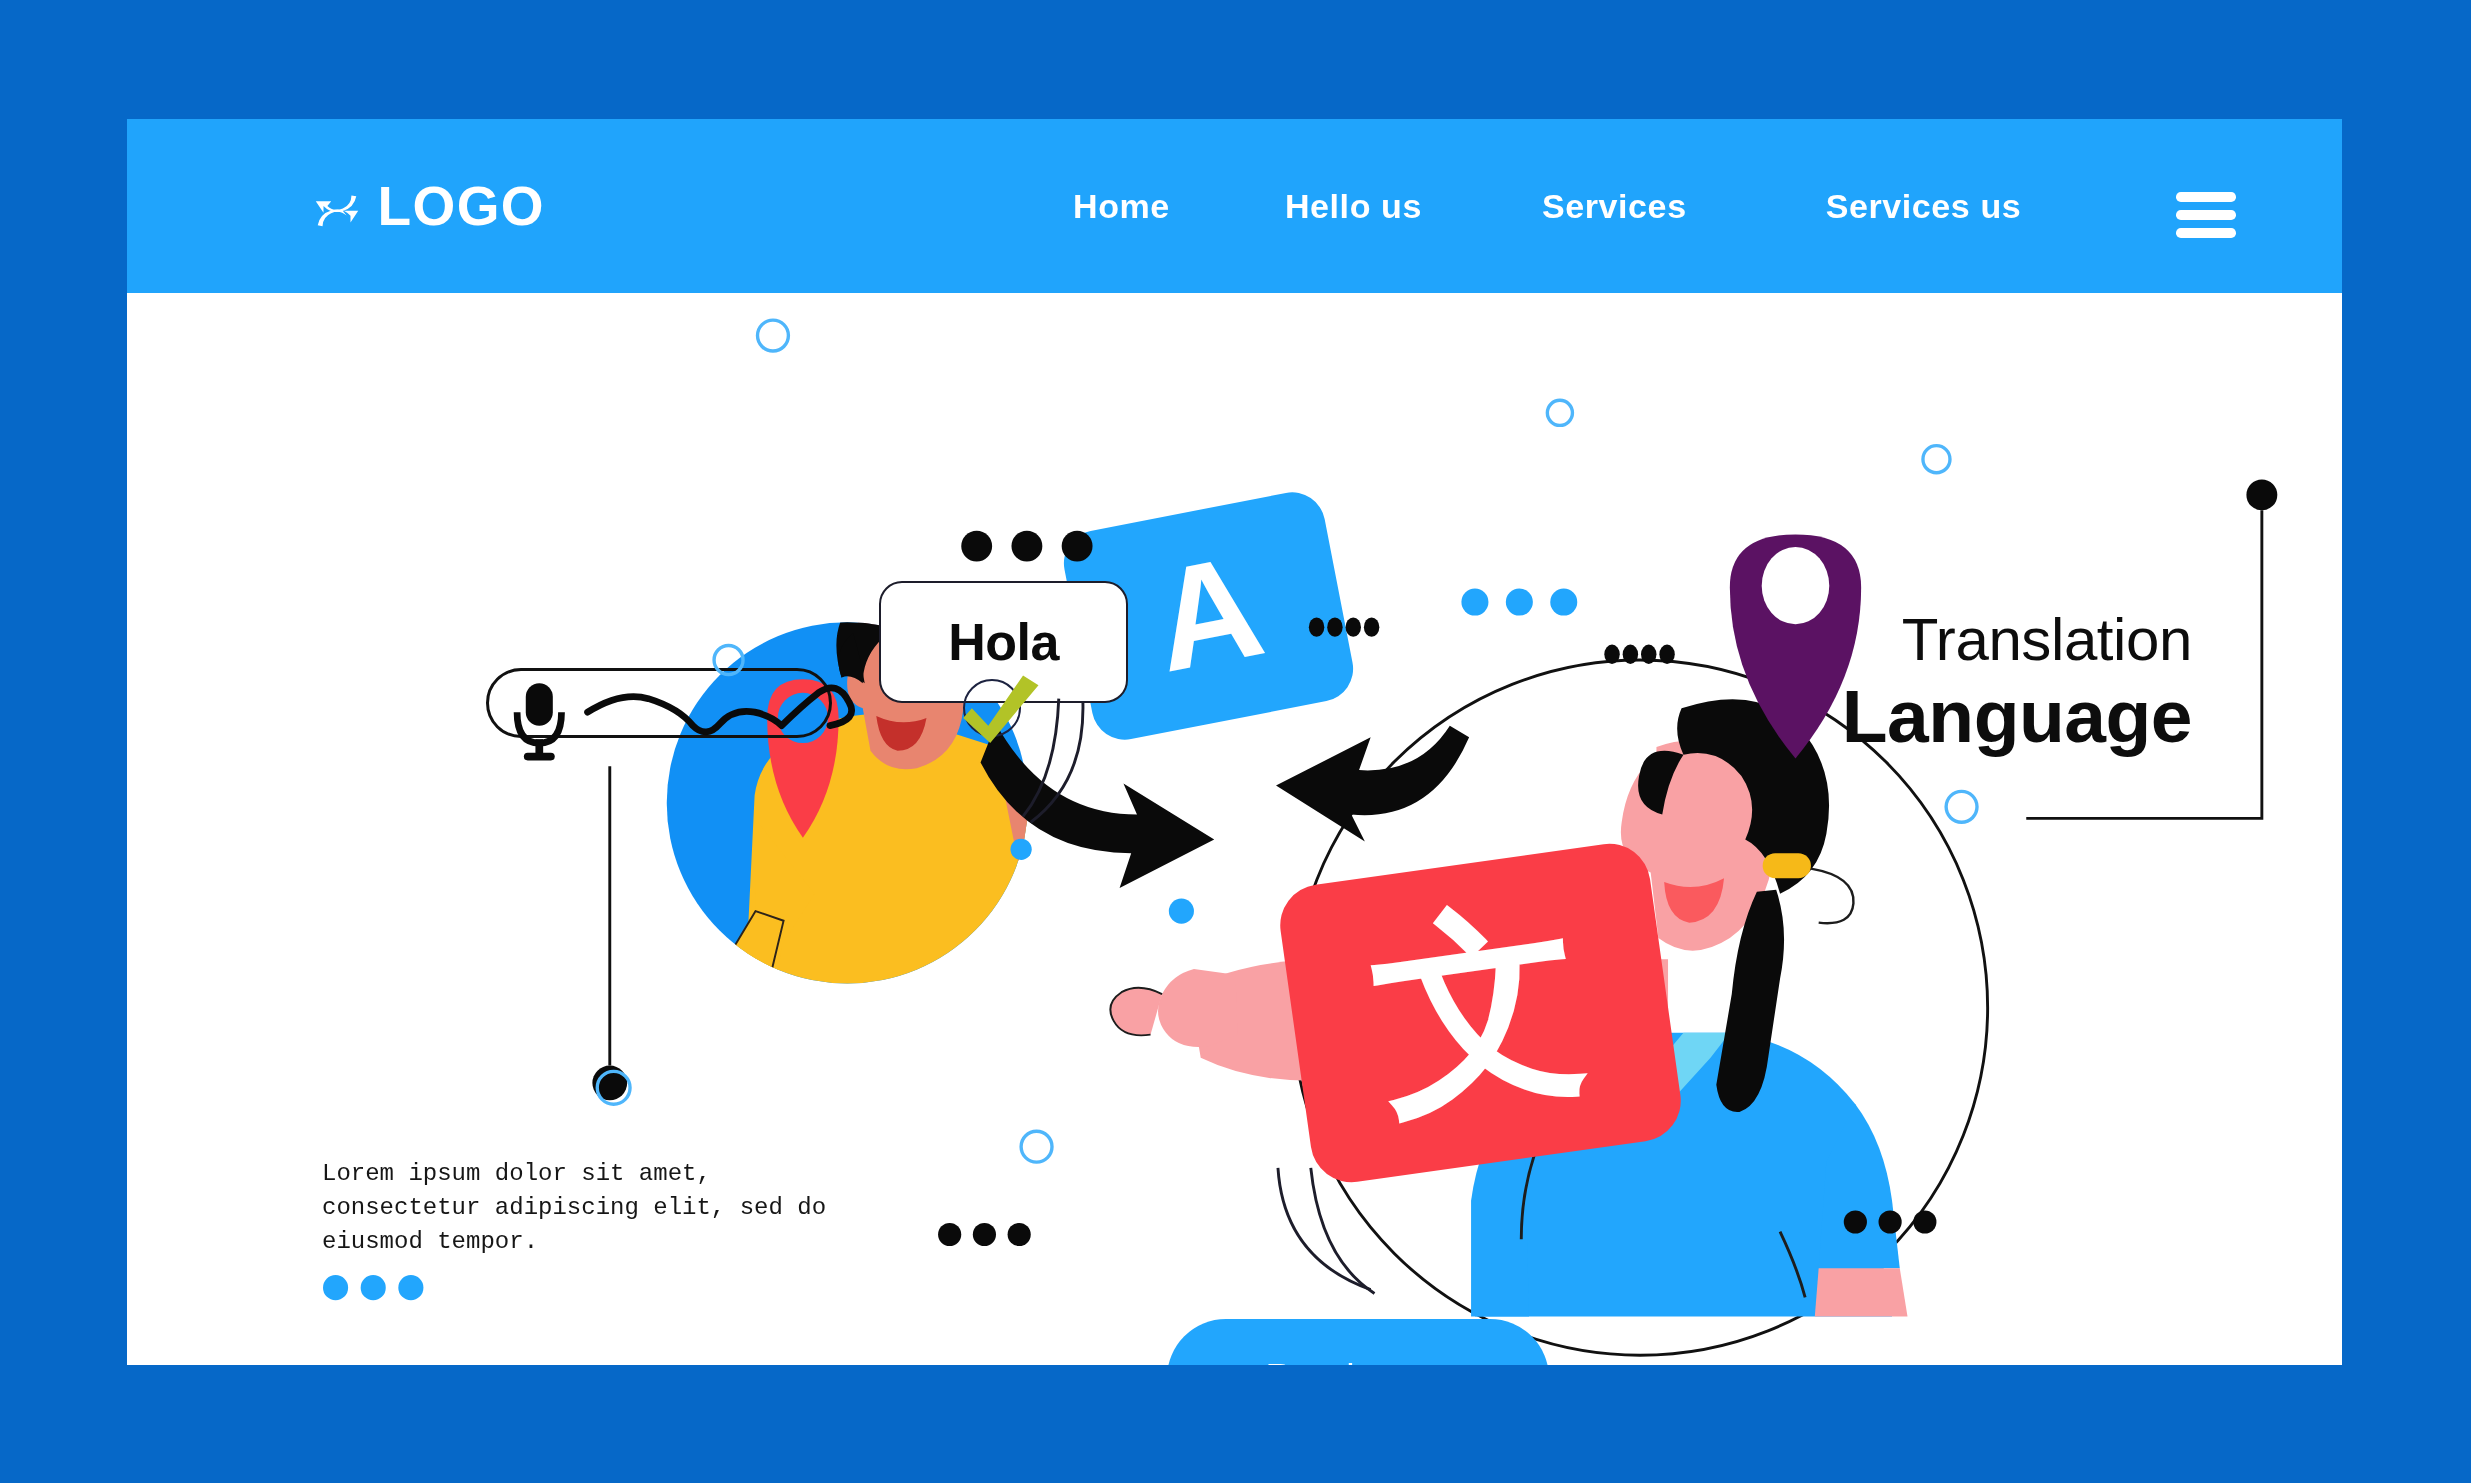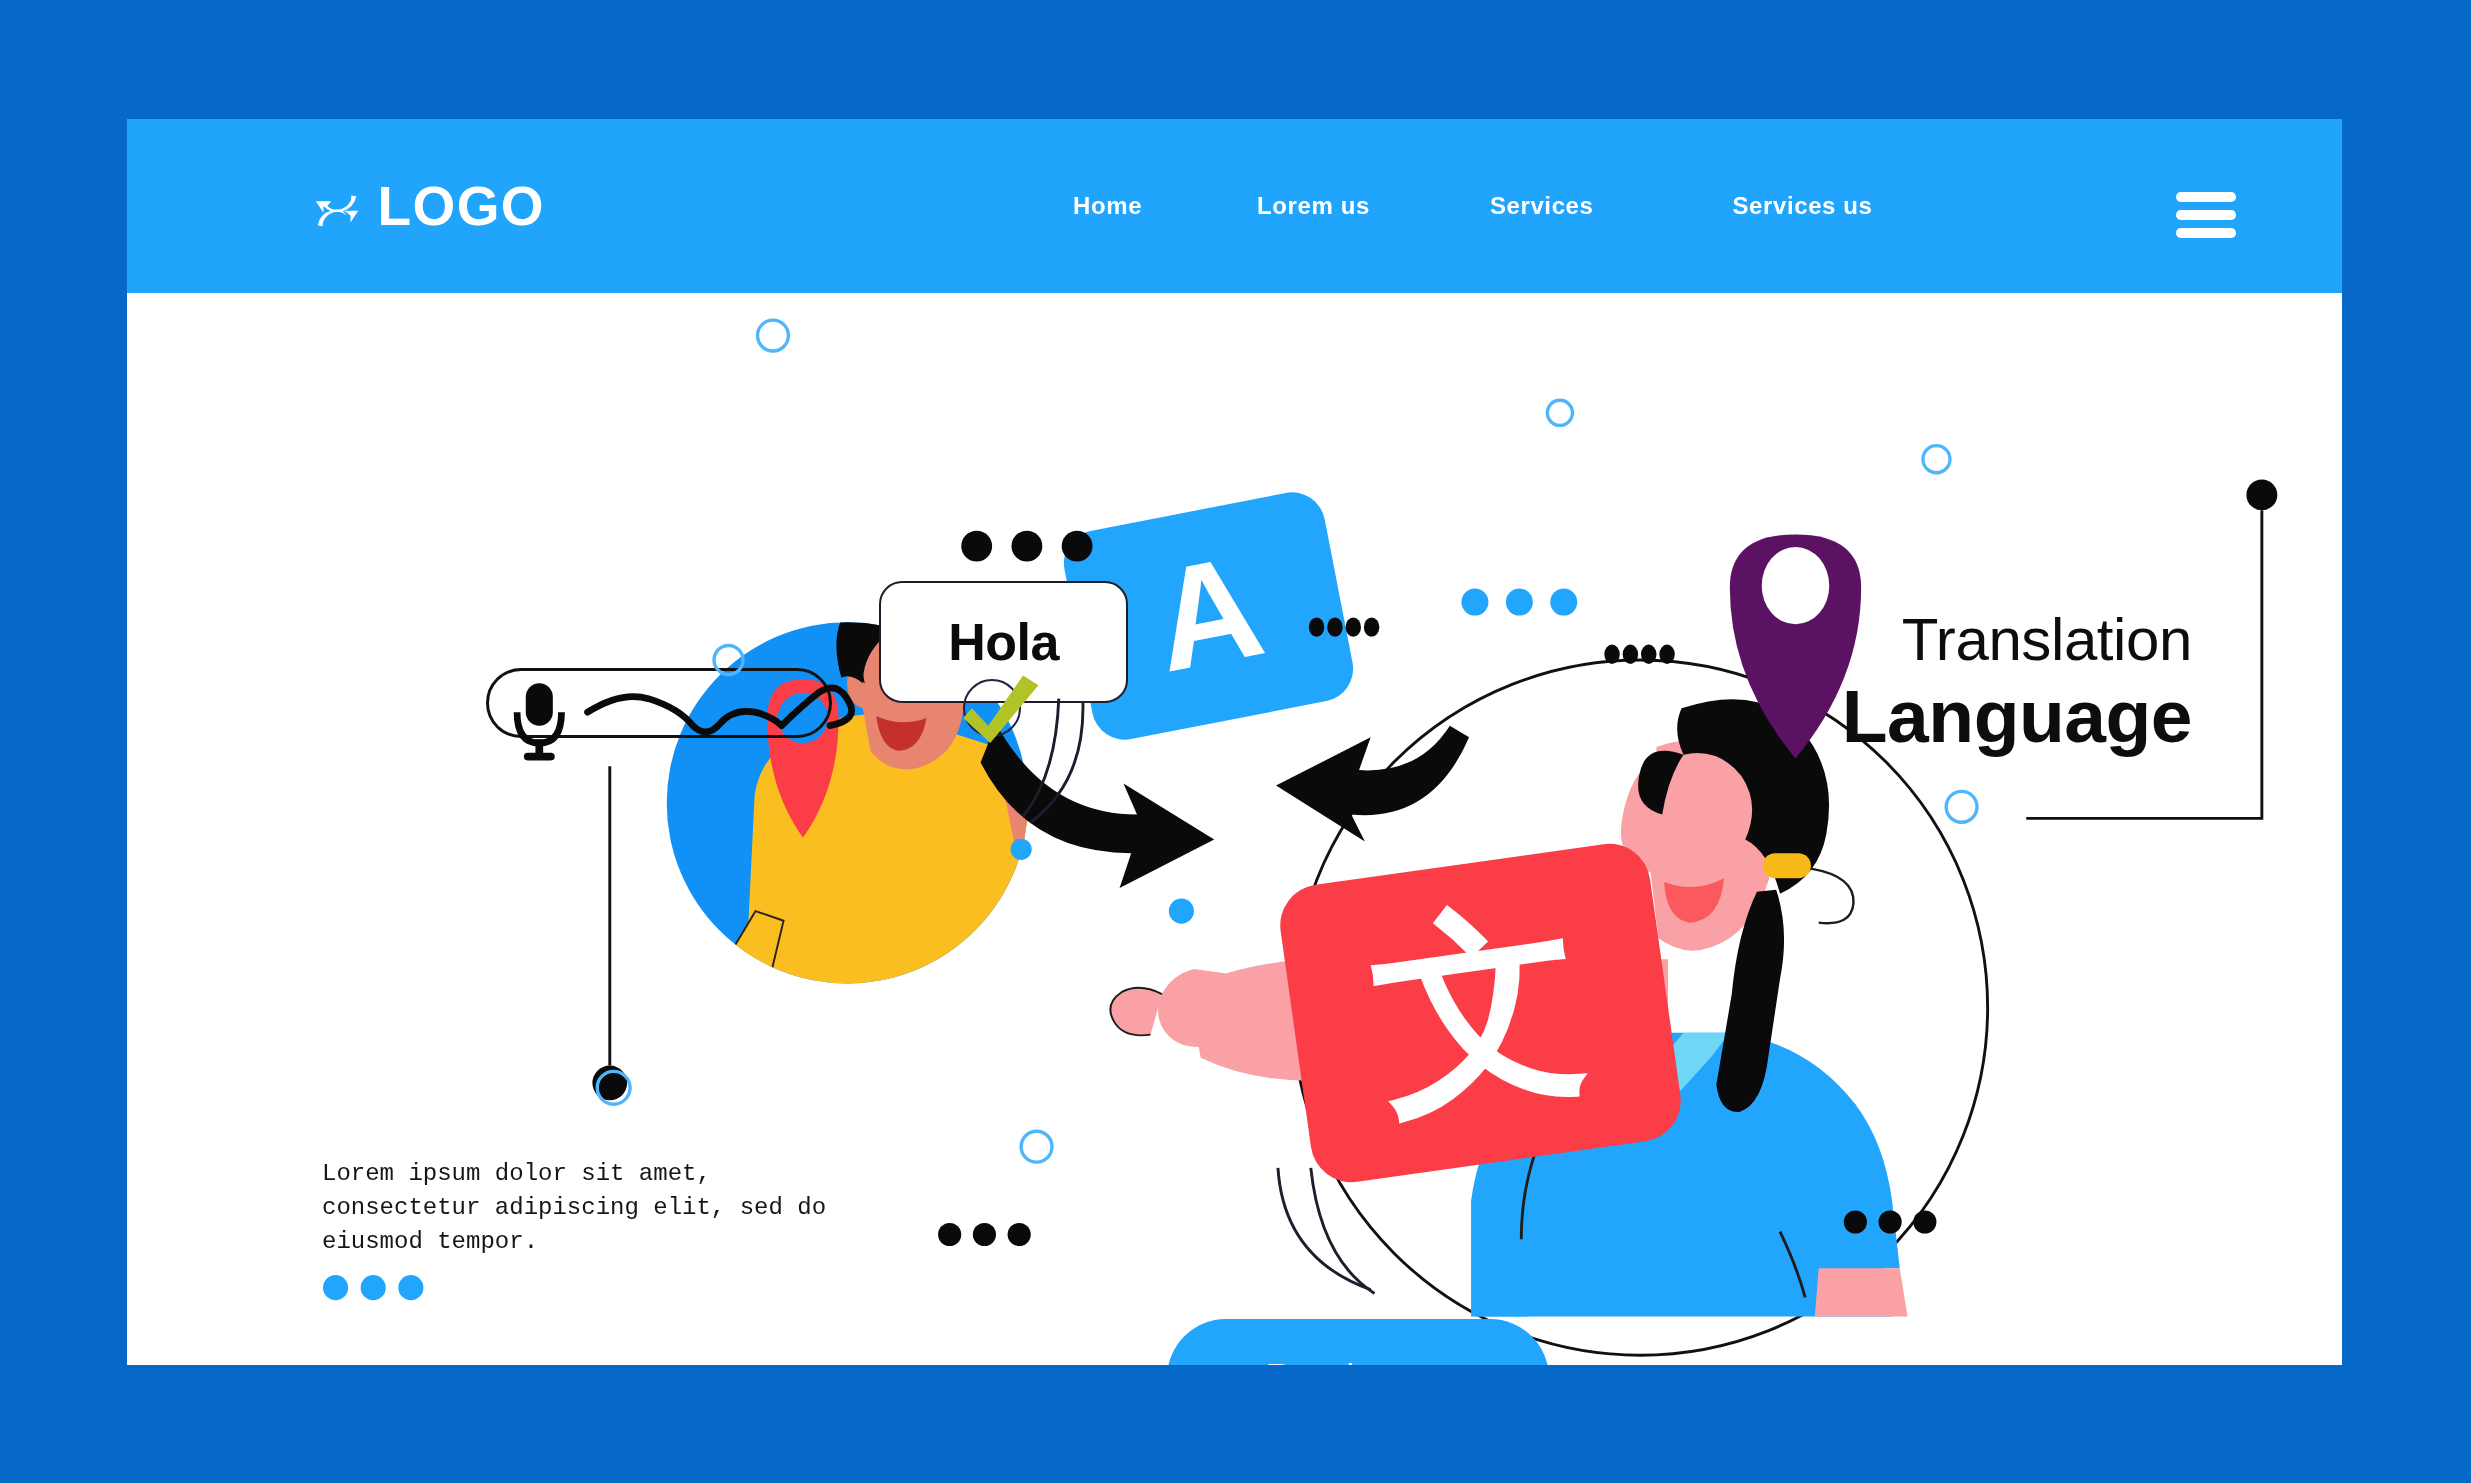--- a/index.html
+++ b/index.html
@@ -66,21 +66,21 @@
     position: absolute;
     left: 946px;
     top: 0;
     height: 174px;
     display: flex;
     align-items: center;
     gap: 0;
   }
   .nav-item {
     color: #ffffff;
-    font-size: 24px;
+    font-size: 34px;
     font-weight: bold;
     letter-spacing: 0.6px;
     cursor: pointer;
     white-space: nowrap;
     font-family: "Liberation Sans", sans-serif;
   }
   .nav-gap-1 { margin-right: 115px; }
   .nav-gap-2 { margin-right: 120px; }
   .nav-gap-3 { margin-right: 139px; }
 
@@ -285,21 +285,21 @@
       <div id="logo-wrap">
         <svg id="logo-icon" viewBox="0 0 56 56">
           <path d="M8 22 A20 20 0 0 1 42 12 L42 5 L50 17 L34 17 L38 12 A15 15 0 0 0 13 23 Z" fill="#ffffff" transform="rotate(180 28 20)"></path>
           <path d="M48 34 A20 20 0 0 1 14 44 L14 37 L6 49 L22 49 L18 44 A15 15 0 0 0 43 33 Z" fill="#ffffff" transform="rotate(180 28 41)"></path>
         </svg>
         <div id="logo-text">LOGO</div>
       </div>
 
       <div id="nav">
         <div class="nav-item nav-gap-1">Home</div>
-        <div class="nav-item nav-gap-2">Lorem us</div>
+        <div class="nav-item nav-gap-2">Hello us</div>
         <div class="nav-item nav-gap-3">Services</div>
         <div class="nav-item">Services us</div>
       </div>
 
       <div id="hamburger">
         <span></span>
         <span></span>
         <span></span>
       </div>
     </div>

